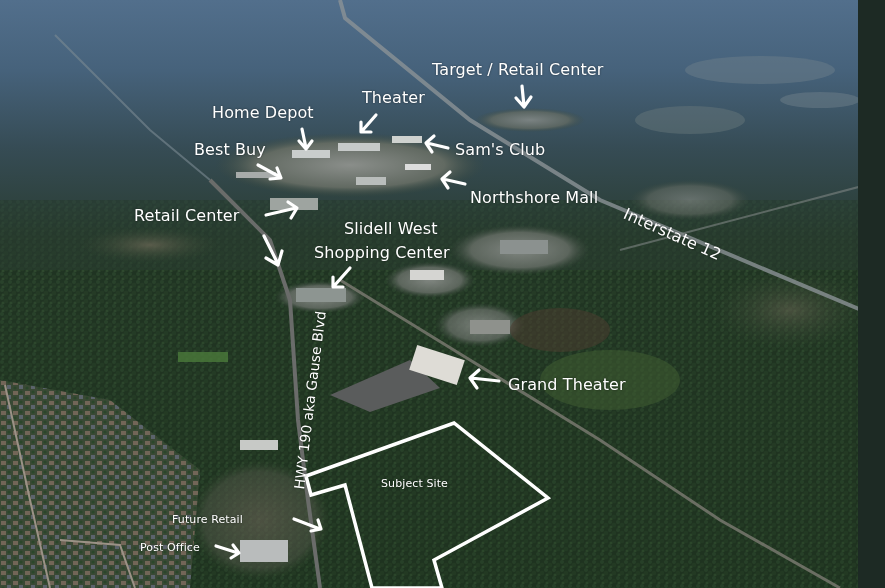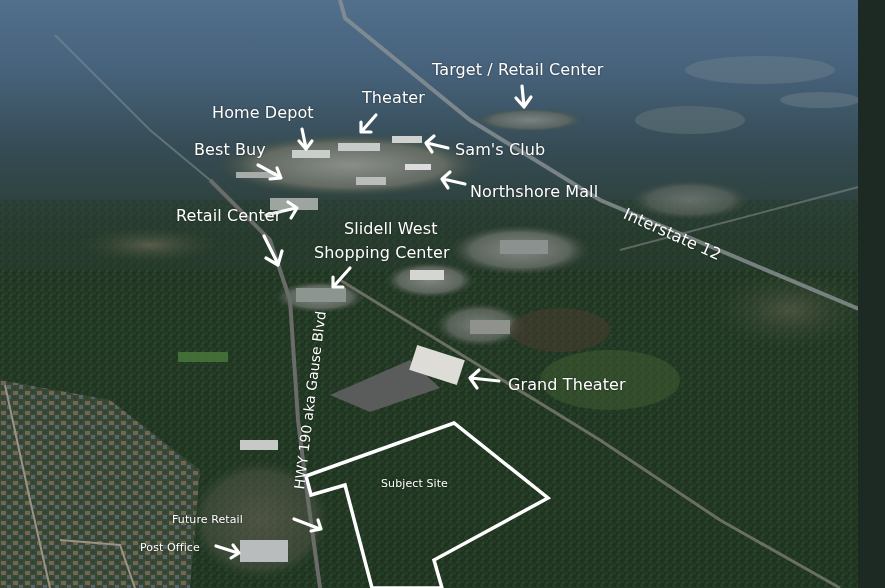--- a/index.html
+++ b/index.html
@@ -171,22 +171,22 @@
     </g>
 
     <polygon points="306,476 454,423 548,498 434,560 442,588 372,588 345,485 311,495" fill="none" stroke="#ffffff" stroke-width="3.5" stroke-linejoin="miter"></polygon>
   </svg>
 
   <div class="lbl" style="left:432px; top:61px;">Target / Retail Center</div>
   <div class="lbl" style="left:362px; top:89px;">Theater</div>
   <div class="lbl" style="left:212px; top:104px;">Home Depot</div>
   <div class="lbl" style="left:194px; top:141px;">Best Buy</div>
   <div class="lbl" style="left:455px; top:141px;">Sam's Club</div>
-  <div class="lbl" style="left:470px; top:183px;">Northshore Mall</div>
-  <div class="lbl" style="left:134px; top:207px;margin-left:42px;">Retail Center</div>
+  <div class="lbl" style="left:470px; top:189px;">Northshore Mall</div>
+  <div class="lbl" style="left:134px; top:207px;">Retail Center</div>
   <div class="lbl" style="left:344px; top:220px;text-align:right;">Slidell West</div>
   <div class="lbl" style="left:314px; top:244px;">Shopping Center</div>
   <div class="lbl rot-i12" style="left:628px; top:205px;">Interstate 12</div>
   <div class="lbl rot-hwy" style="left:290px; top:488px;">HWY 190 aka Gause Blvd</div>
   <div class="lbl" style="left:508px; top:376px;">Grand Theater</div>
   <div class="lbl small" style="left:381px; top:475px;">Subject Site</div>
   <div class="lbl small" style="left:172px; top:511px;">Future Retail</div>
   <div class="lbl small" style="left:107px; top:539px;margin-left:33px;">Post Office</div>
 </div>
 

